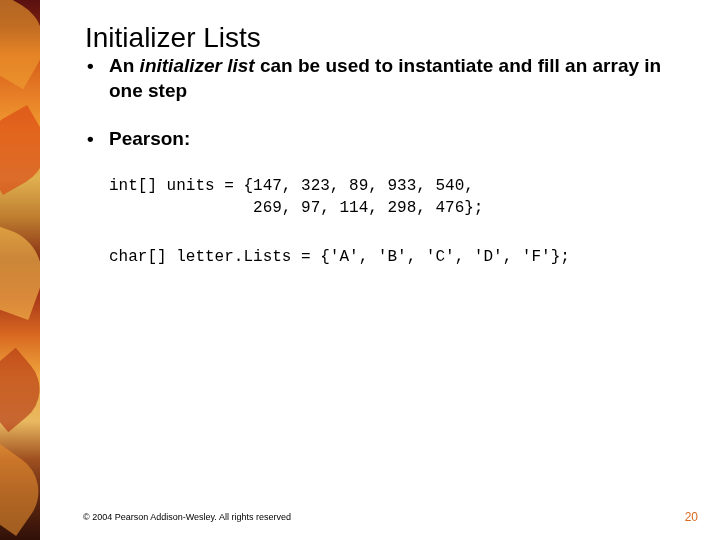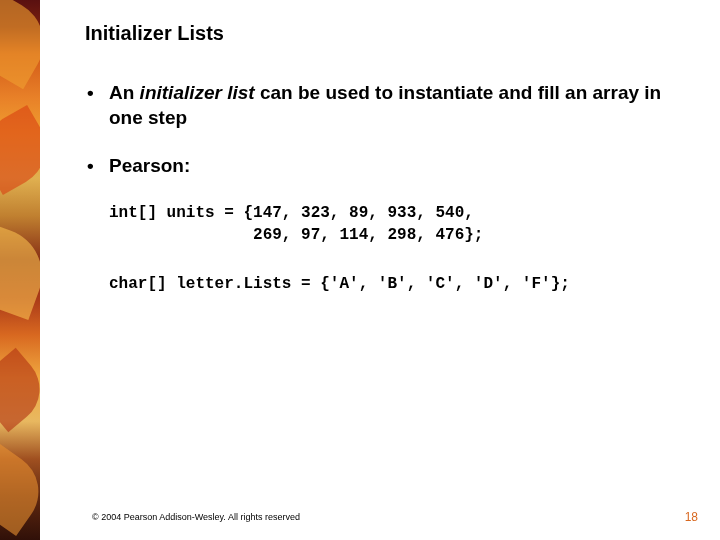--- a/index.html
+++ b/index.html
@@ -36,56 +36,56 @@
   .l3 { background:#f8c050; left:-25px; top:240px; transform:rotate(20deg) scale(1.3); }
   .l4 { background:#b03010; left:-18px; top:360px; transform:rotate(50deg) scale(1.0); }
   .l5 { background:#e89030; left:-22px; top:460px; transform:rotate(35deg) scale(1.1); }
 
   .slide {
     position: absolute;
     left: 85px; top: 22px;
     right: 30px;
   }
   .title {
-    font-size: 20px;
-    font-weight: bold;
+    font-size: 28px;
+    font-weight: normal;
     color: #000;
   }
-  .bullets { list-style: none; margin-top: 36px; }
+  .bullets { list-style: none; }
   .bullets > li {
     font-size: 19px;
     font-weight: bold;
     color: #000;
     line-height: 1.3;
     margin-bottom: 24px;
     position: relative;
     padding-left: 24px;
   }
   .bullets > li::before {
     content: "•";
     position: absolute;
     left: 2px;
     top: 0;
     font-size: 19px;
   }
   .italic { font-style: italic; }
   .code-block {
     font-family: "Courier New", Courier, monospace;
     font-size: 16px;
-    font-weight: bold;
+    font-weight: normal;
     white-space: pre;
     color: #000;
     margin-left: 24px;
     margin-top: 10px;
     margin-bottom: 28px;
     line-height: 1.35;
   }
   .footer {
     position: absolute;
-    left: 92px;
+    left: 83px;
     bottom: 18px;
     font-size: 9px;
     color: #000;
   }
   .page-num {
     position: absolute;
     right: 22px;
     bottom: 16px;
     font-size: 12px;
     color: #d86820;
@@ -113,13 +113,13 @@
       <span>Pearson:</span>
     </li>
   </ul>
 
   <div class="code-block">int[] units = {147, 323, 89, 933, 540,
                269, 97, 114, 298, 476};</div>
   <div class="code-block">char[] letter.Lists = {'A', 'B', 'C', 'D', 'F'};</div>
 </div>
 
 <div class="footer">© 2004 Pearson Addison-Wesley. All rights reserved</div>
-<div class="page-num">18</div>
+<div class="page-num">20</div>
 
 </body></html>

